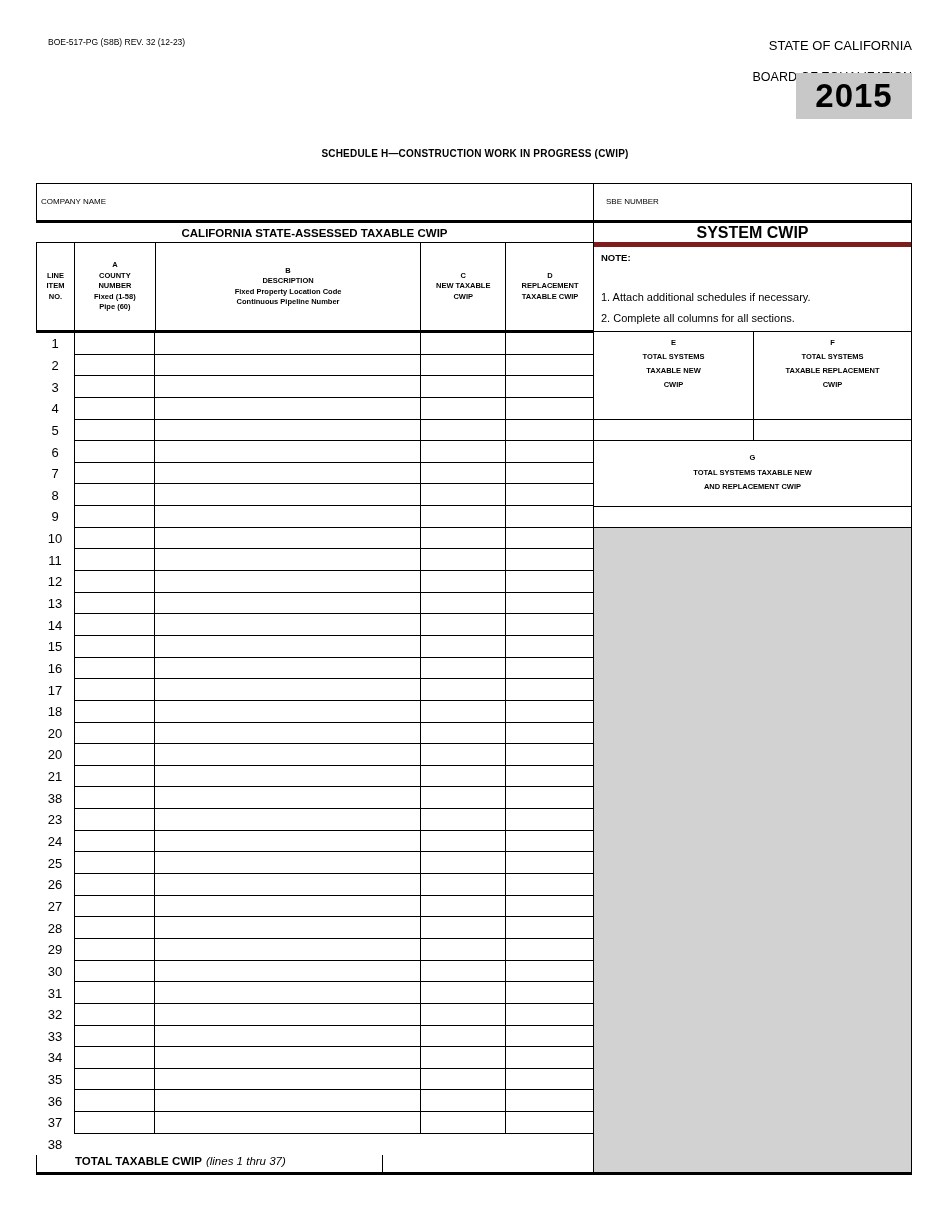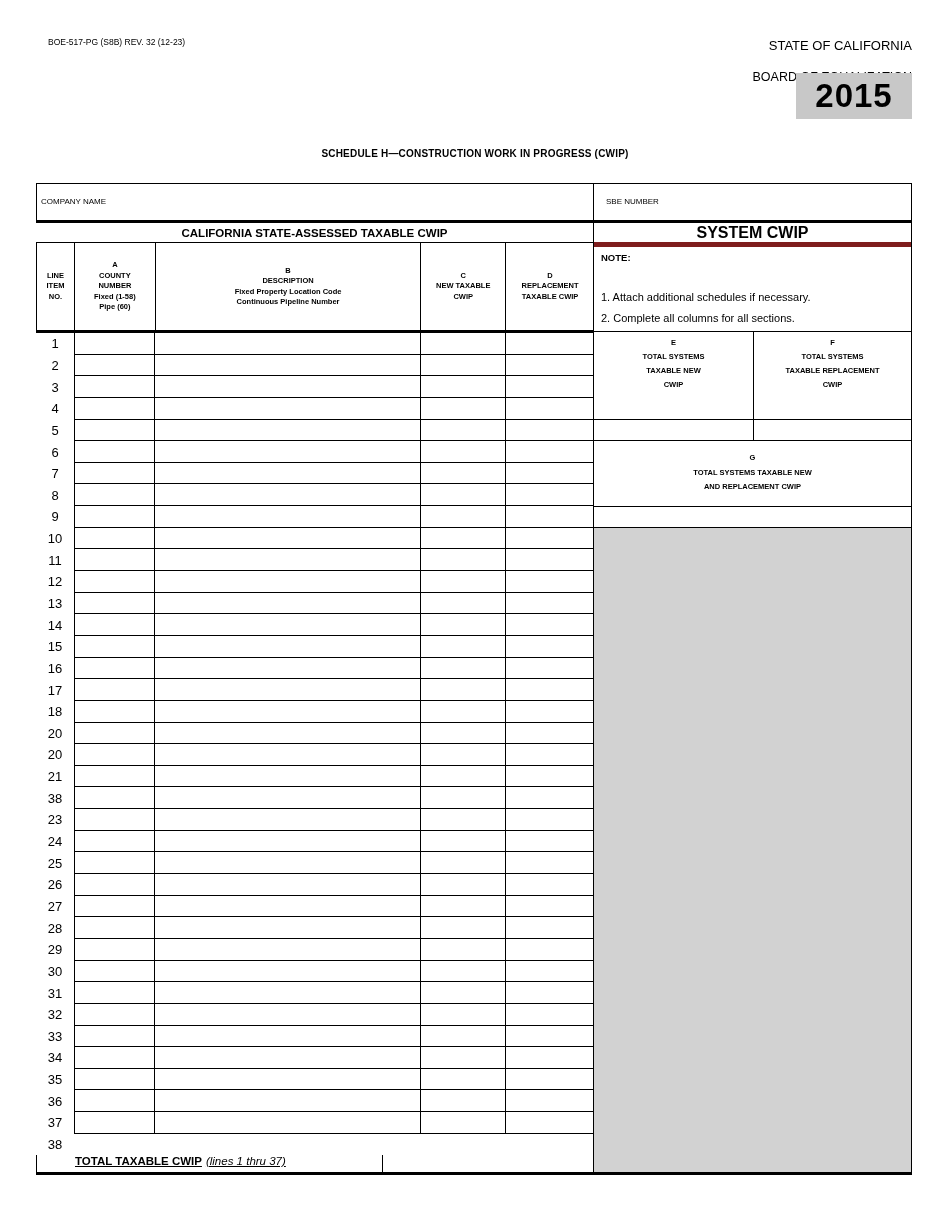--- a/index.html
+++ b/index.html
@@ -45,21 +45,21 @@
   .num { width:38px; display:flex; align-items:center; justify-content:center; font-size:13px; }
   .ca { width:81px; border-left:1px solid #000; border-right:1px solid #000; border-bottom:1px solid #000; }
   .cb { width:266px; border-right:1px solid #000; border-bottom:1px solid #000; }
   .cc { width:85px; border-right:1px solid #000; border-bottom:1px solid #000; }
   .cd { width:88px; border-right:1px solid #000; border-bottom:1px solid #000; }
 
   
   .totrow { left:36px; top:1134px; width:558px; height:38px; display:flex;flex-direction:column; }
   .totrow .num { font-size:13px; }
   .tmerge { box-sizing:border-box; width:347px; border-left:1px solid #000; border-right:1px solid #000;
-            display:flex; align-items:flex-end; padding:0 0 5px 38px; font-size:11.5px;text-decoration:underline; }
+            display:flex; align-items:flex-end; padding:0 0 5px 38px; font-size:11.5px; }
   .tmerge .it { font-style:italic; font-weight:normal; margin-left:4px; }
   .tc { box-sizing:border-box; width:85px; border-right:1px solid #000; }
   .td { box-sizing:border-box; width:88px; border-right:1px solid #000; }
 
   
   .notebox { left:593px; top:242px; width:319px; height:90px; border-top:5px solid #7f1d1d; border-bottom:1px solid #000; padding:5px 8px; }
   .notebox .ntitle { font-size:9.5px; font-weight:bold; }
   .notebox .nitems { margin-top:24px; font-size:11px; line-height:21px; }
   .rline { left:593px; width:319px; height:1px; background:#000; }
   .r419 { top:419px; } .r440 { top:440px; } .r506 { top:506px; } .r527 { top:527px; }

